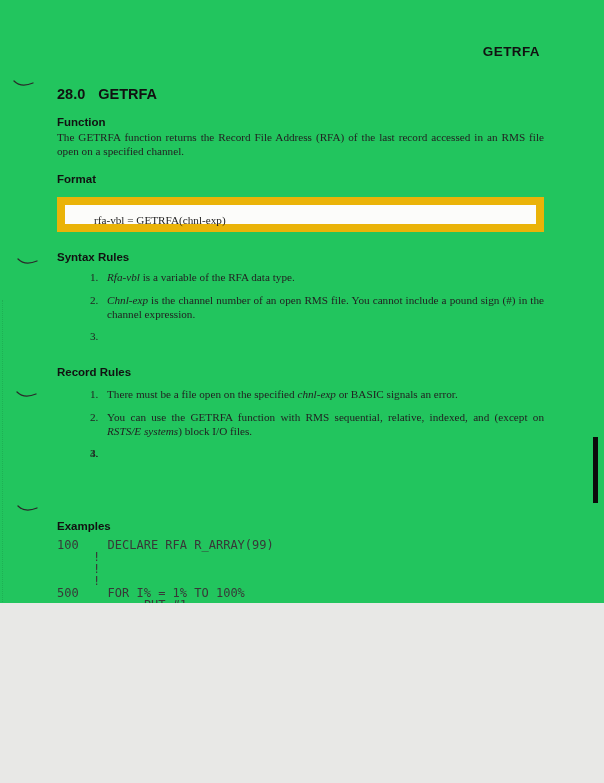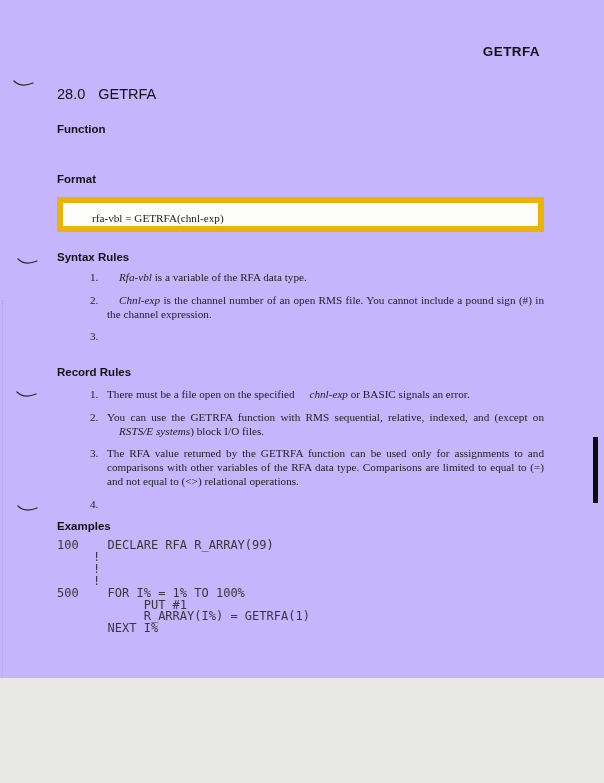--- a/index.html
+++ b/index.html
@@ -1,50 +1,50 @@
 <!DOCTYPE html>
 <html><head>
 <meta charset="utf-8">
 <style>
   html,body{margin:0;padding:0;background:#e8e8e6;}
   .page{
     position:relative;
-    width:604px;height:678px;
-    background:#c4b5fd;
+    width:604px;height:603px;
+    background:#22c55e;
     overflow:hidden;
     font-family:"Liberation Serif", serif;
     color:#1d1d1d;
   }
   
   .run-head{
     position:absolute;top:44px;right:64px;
     font-family:"Liberation Sans", sans-serif;
     font-weight:bold;font-size:13.5px;letter-spacing:.4px;color:#111;
   }
   .h1{
     position:absolute;top:86px;left:57px;
     font-family:"Liberation Sans", sans-serif;
-    font-weight:normal;font-size:14.5px;color:#111;
+    font-weight:bold;font-size:14.5px;color:#111;
   }
   .h1 .sec-num{margin-right:13px;}
   .subhead{
     position:absolute;left:57px;
     font-family:"Liberation Sans", sans-serif;
     font-weight:bold;font-size:11.5px;color:#111;
   }
   .body-text{
     position:absolute;left:57px;width:487px;
     font-size:11.2px;line-height:13.8px;
     text-align:justify;color:#222;
   }
-  .it{font-style:italic;margin-left:12px;}
+  .it{font-style:italic;}
   
   .format-box{
     position:absolute;top:197px;left:57px;width:487px;height:35px;
-    border:6px solid #eab308;box-sizing:border-box;
+    border:8px solid #eab308;box-sizing:border-box;
     background:#fcfcfa;
   }
   .format-box .code-line{
     display:block;padding:9px 0 0 29px;
     font-size:11.2px;color:#222;
   }
   
   .rule-list{position:absolute;left:57px;width:487px;}
   .rule-item{
     position:relative;padding-left:50px;margin-bottom:9px;
@@ -86,21 +86,22 @@
 <body>
 
 <div class="page">
 
   <div class="run-head">GETRFA</div>
 
   <div class="h1">
     <span class="sec-num">28.0</span><span>GETRFA</span>
   </div>
 
-  <div class="subhead" style="top:123px;text-align:right;">Function</div>
+  <div class="subhead" style="top:116px;text-align:right;">Function</div>
+  <div class="body-text" style="top:131px;">The GETRFA function returns the Record File Address (RFA) of the last record accessed in an RMS file open on a specified channel.</div>
 
   <div class="subhead" style="top:173px;">Format</div>
   <div class="format-box">
     <span class="code-line">rfa-vbl = GETRFA(chnl-exp)</span>
   </div>
 
   <div class="subhead" style="top:251px;">Syntax Rules</div>
   <div class="rule-list" style="top:271px;">
     <div class="rule-item">
       <span class="rule-num">1.</span><span></span><span class="it">Rfa-vbl</span><span> is a variable of the RFA data type.</span>
@@ -115,21 +116,21 @@
 
   <div class="subhead" style="top:366px;">Record Rules</div>
   <div class="rule-list" style="top:388px;">
     <div class="rule-item">
       <span class="rule-num">1.</span><span>There must be a file open on the specified </span><span class="it">chnl-exp</span><span> or BASIC signals an error.</span>
     </div>
     <div class="rule-item">
       <span class="rule-num">2.</span><span>You can use the GETRFA function with RMS sequential, relative, indexed, and (except on </span><span class="it">RSTS/E systems</span><span>) block I/O files.</span>
     </div>
     <div class="rule-item">
-      <span class="rule-num">3.</span><span>The RFA value returned by the GETRFA function can be used only for assignments to and comparisons with other variables of the RFA data type. Comparisons are limited to equal to (=) and not equal to (&lt;&gt;) relational operations.</span><span class="it"></span><span></span>
+      <span class="rule-num">3.</span><span class="it"></span><span></span>
     </div>
     <div class="rule-item">
       <span class="rule-num">4.</span><span class="it"></span><span></span>
     </div>
   </div>
 
   <div class="subhead" style="top:520px;text-align:center;">Examples</div>
   <pre class="code-block">100    DECLARE RFA R_ARRAY(99)
      !
      !

